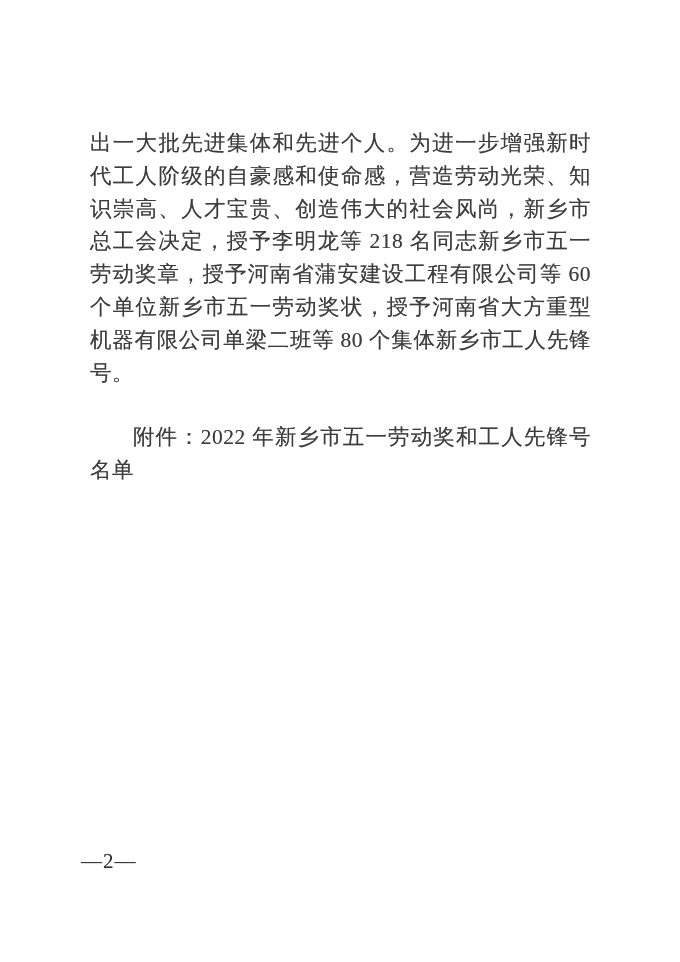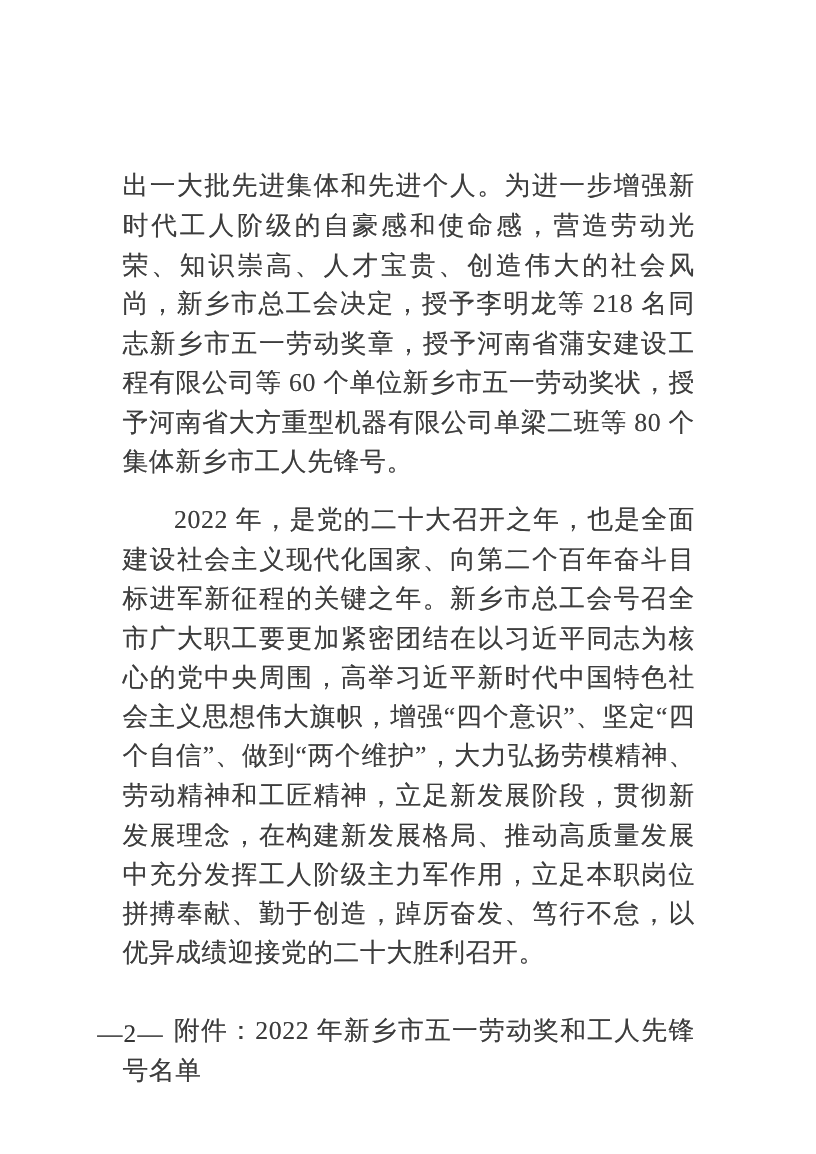--- a/index.html
+++ b/index.html
@@ -20,21 +20,21 @@
     inset: 0;
     background: #ffffff;
   }
   .doc-body {
     position: absolute;
     left: 86px;
     top: 123px;
     width: 509px;
   }
   .doc-body p {
-    margin: 16px;
+    margin: 4px;
     font-size: 21.5px;
     line-height: 32.8px;
     text-align: justify;
     text-justify: inter-character;
     letter-spacing: 0.5px;
     
     text-shadow: 0 0 0.5px rgba(70,70,70,0.6);
   }
   .doc-body p.indent {
     text-indent: 2em;
@@ -53,19 +53,18 @@
     text-shadow: 0 0 0.5px rgba(70,70,70,0.6);
   }
 </style>
 </head>
 <body>
 
 <div class="scan-page">
 
   <div class="doc-body">
     <p>出一大批先进集体和先进个人。为进一步增强新时代工人阶级的自豪感和使命感，营造劳动光荣、知识崇高、人才宝贵、创造伟大的社会风尚，新乡市总工会决定，授予李明龙等 218 名同志新乡市五一劳动奖章，授予河南省蒲安建设工程有限公司等 60 个单位新乡市五一劳动奖状，授予河南省大方重型机器有限公司单梁二班等 80 个集体新乡市工人先锋号。</p>
-    <p class="indent">2022 年，是党的二十大召开之年，也是全面建设社会主义现代化国家、向第二个百年奋斗目标进军新征程的关键之年。新乡市总工会号召全市广大职工要更加紧密团结在以习近平同志为核心的党中央周围，高举习近平新时代中国特色社会主义思想伟大旗帜，增强“四个意识”、坚定“四个自信”、做到“两个维护”，大力弘扬劳模精神、劳动精神和工匠精神，立足新发展阶段，贯彻新发展理念，在构建新发展格局、推动高质量发展中充分发挥工人阶级主力军作用，立足本职岗位拼搏奉献、勤于创造，踔厉奋发、笃行不怠，以优异成绩迎接党的二十大胜利召开。</p>
     <p class="indent attachment-line">附件：2022 年新乡市五一劳动奖和工人先锋号名单</p>
   </div>
 
   <div class="page-number">—2—</div>
 
 </div>
 
 </body></html>

